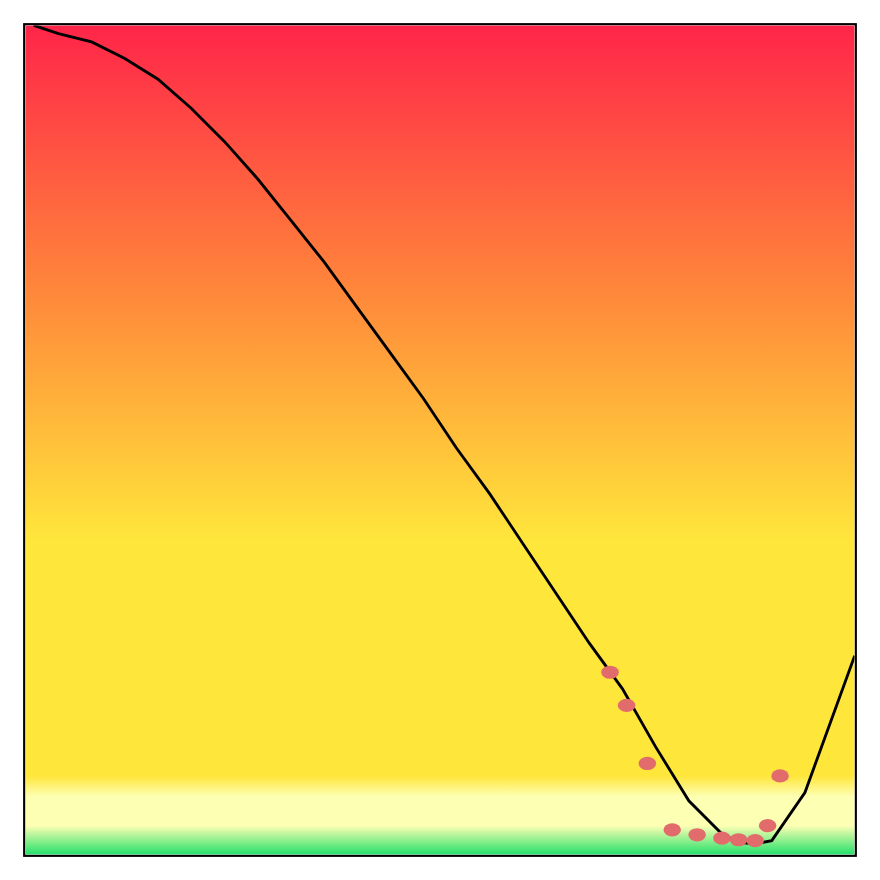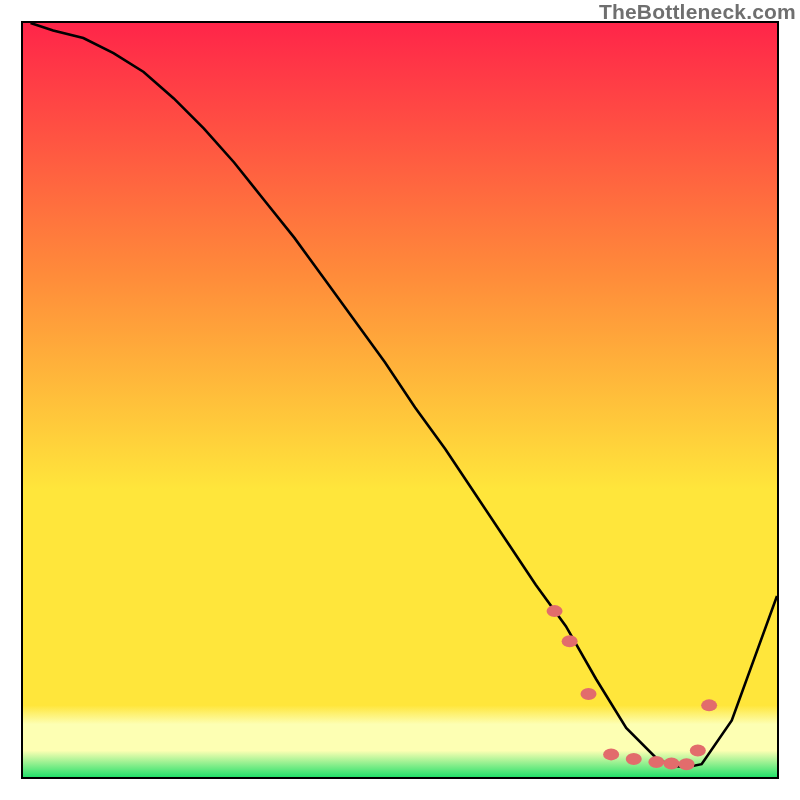--- a/index.html
+++ b/index.html
@@ -85,14 +85,13 @@
           <ellipse cx="633.36" cy="738.92" rx="8" ry="6" fill="#e26c6c"></ellipse>
           <ellipse cx="648.44" cy="740.43" rx="8" ry="6" fill="#e26c6c"></ellipse>
           <ellipse cx="663.52" cy="741.18" rx="8" ry="6" fill="#e26c6c"></ellipse>
           <ellipse cx="674.83" cy="727.61" rx="8" ry="6" fill="#e26c6c"></ellipse>
           <ellipse cx="686.14" cy="682.37" rx="8" ry="6" fill="#e26c6c"></ellipse>
         </g>
     </svg>
 
   </div>
 
-  <div class="watermark">TheBottleneck.com</div>
 </div>
 
 </body></html>

